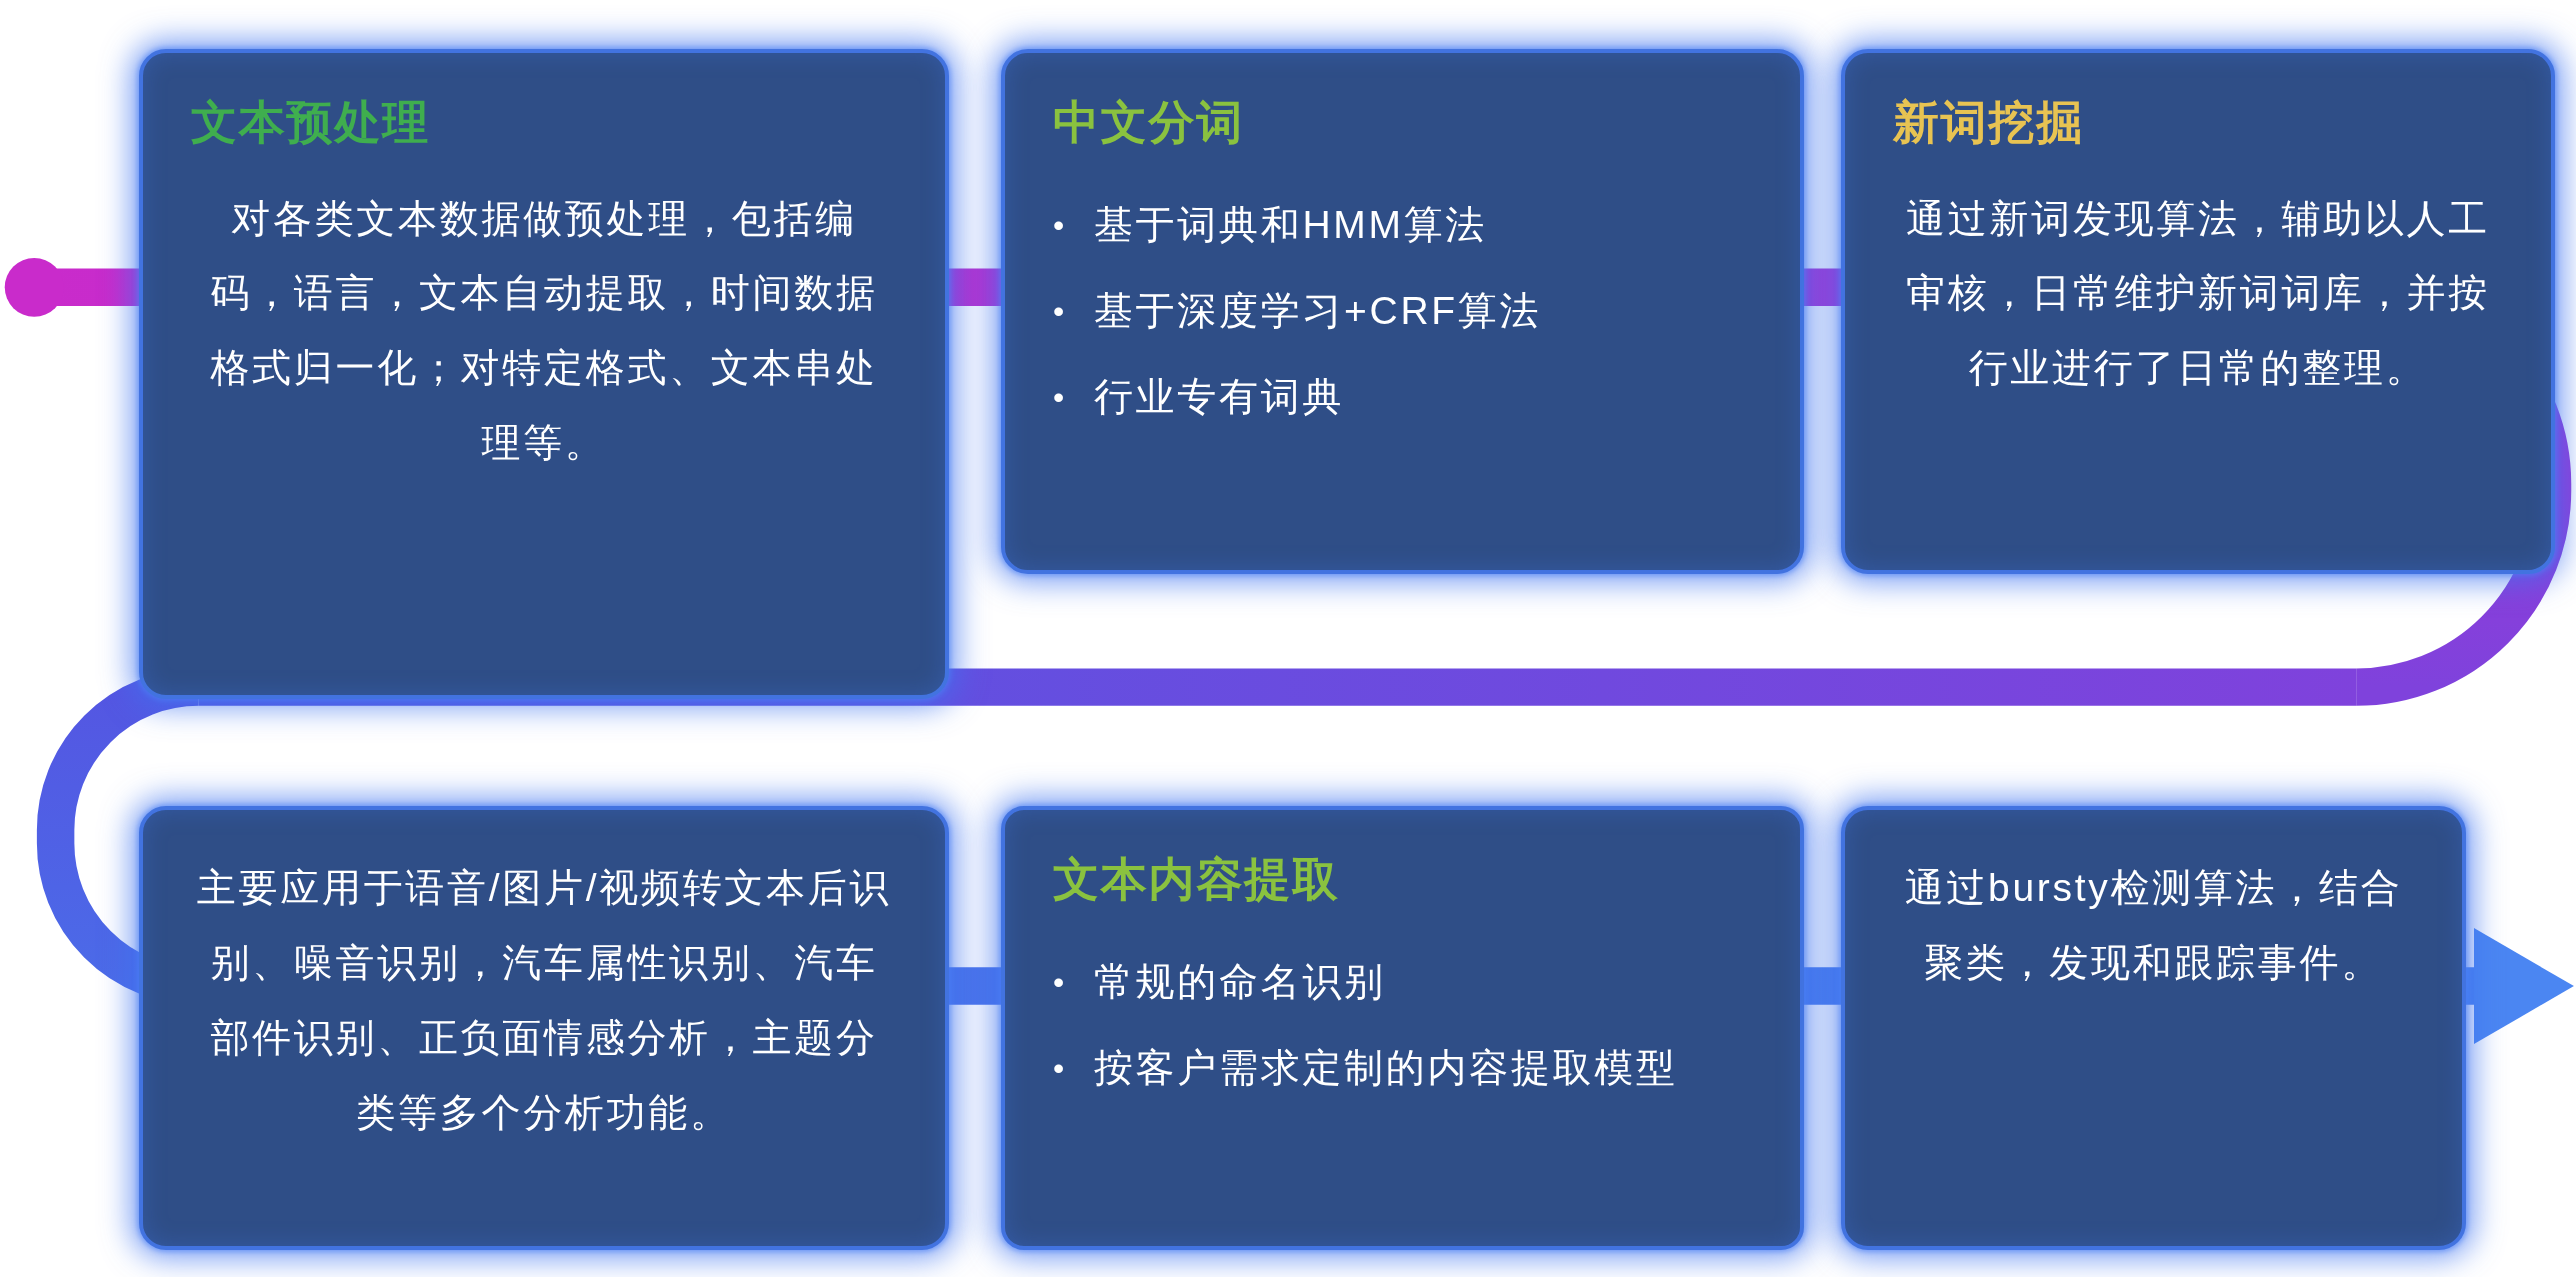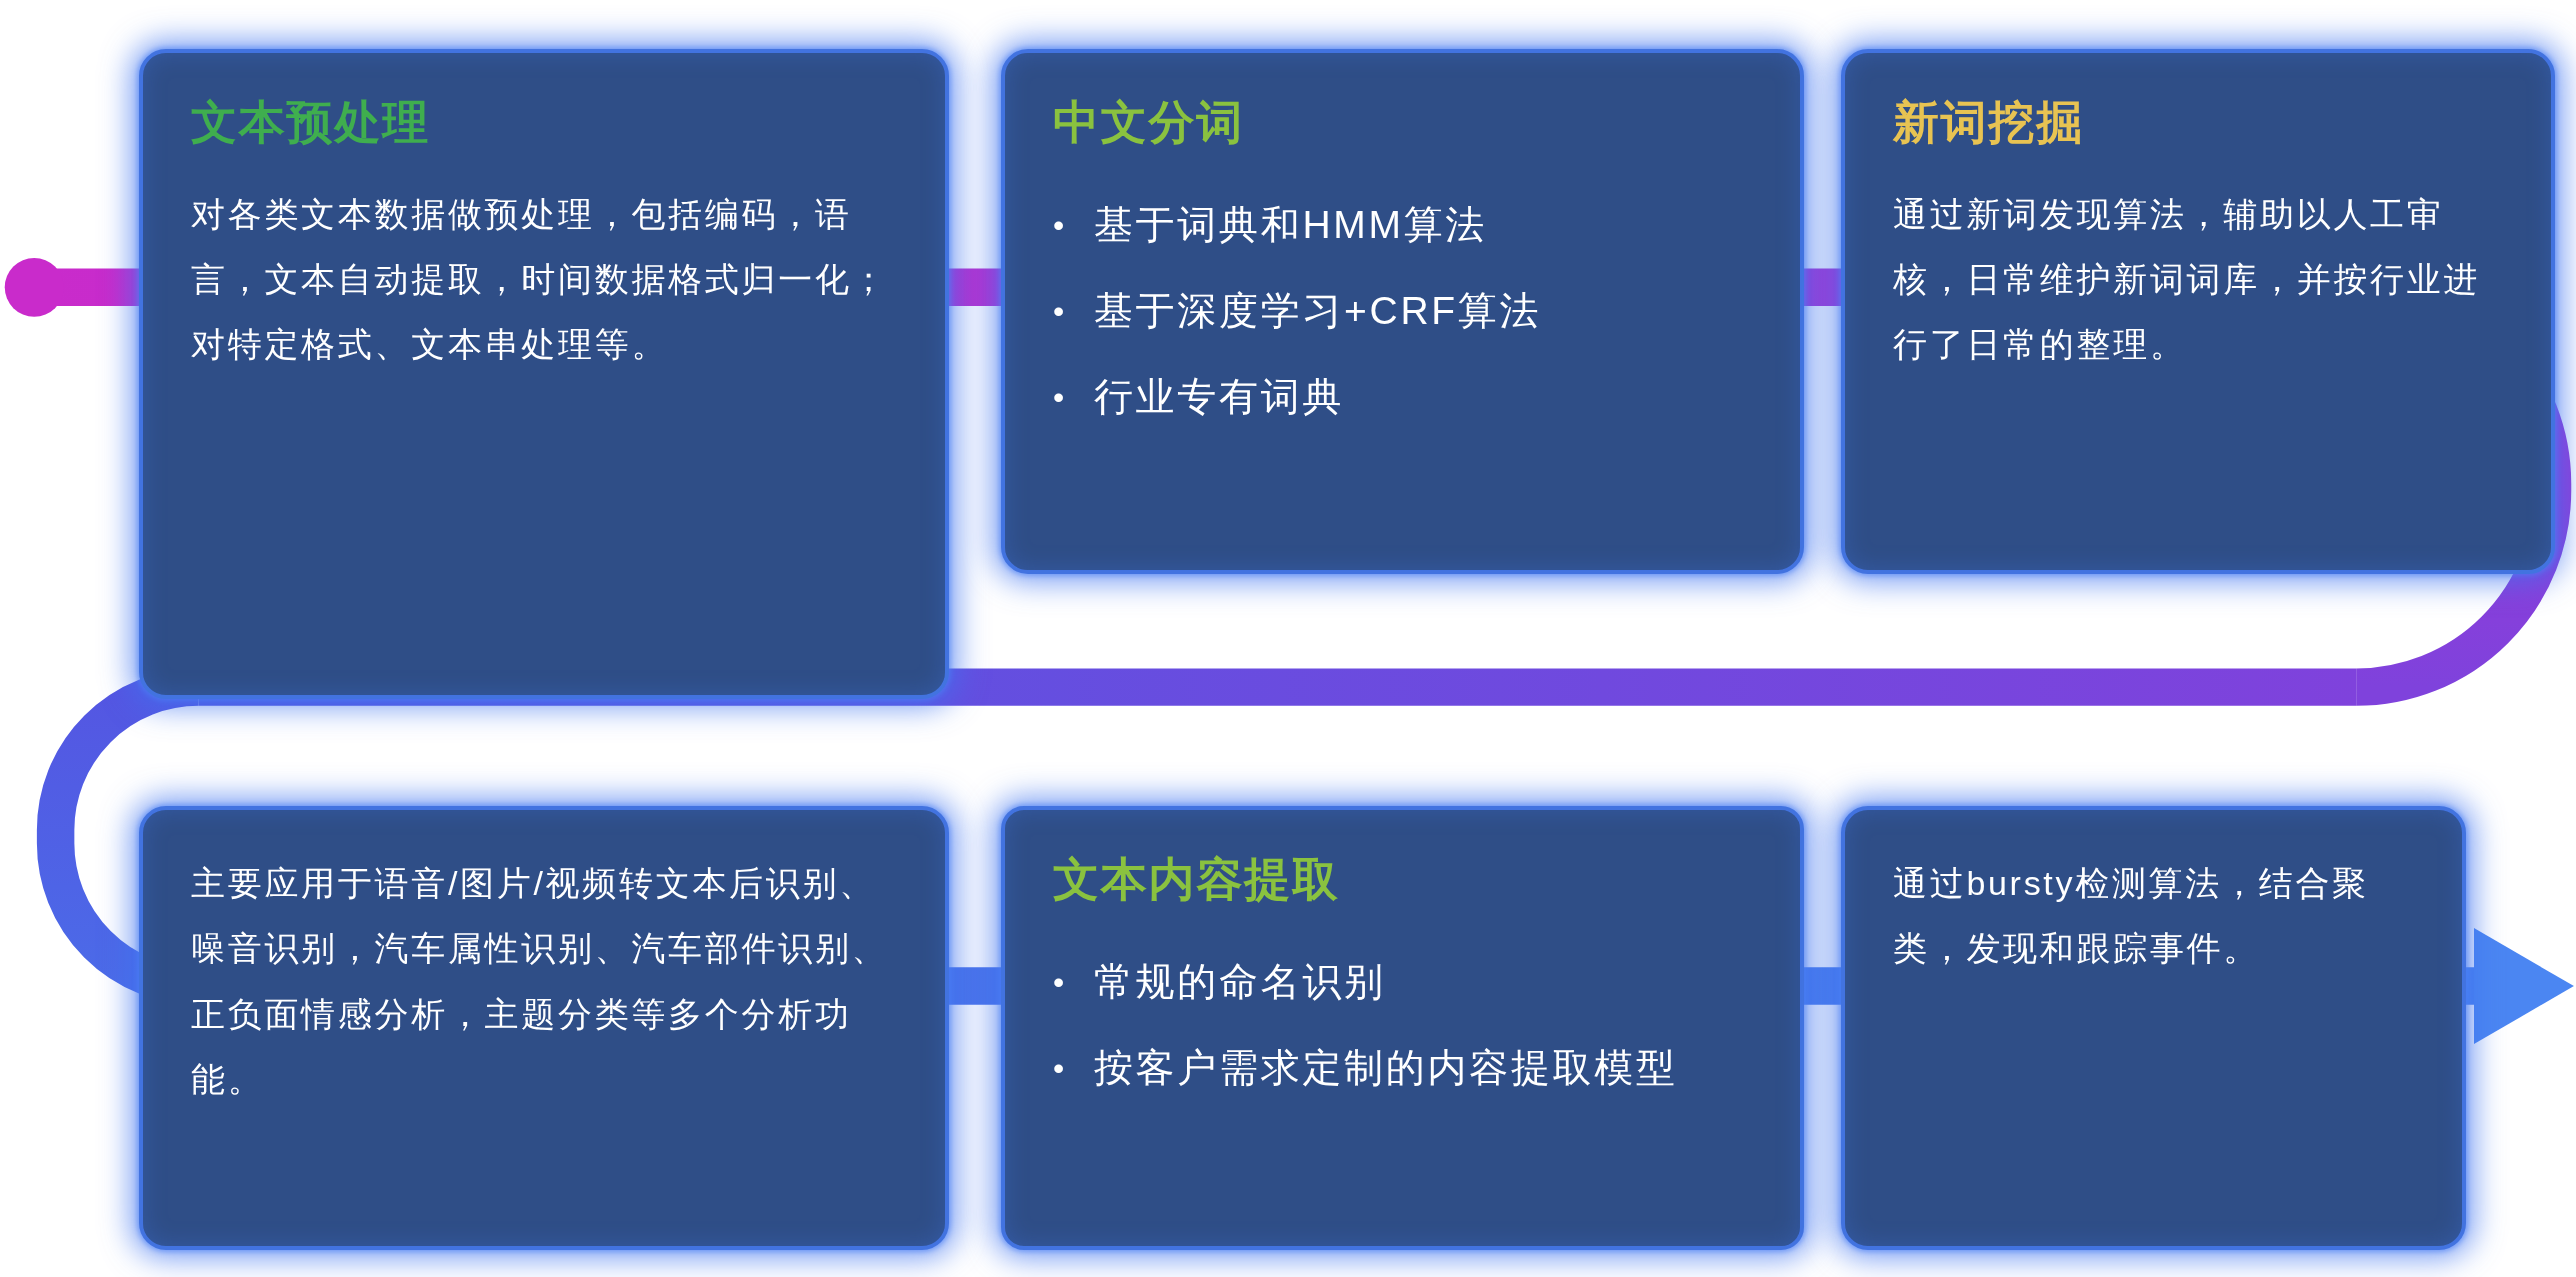--- a/index.html
+++ b/index.html
@@ -37,24 +37,25 @@
   }
   .card-title {
     margin: 0 0 30px 0;
     font-size: 46px;
     font-weight: 700;
     line-height: 1.25;
     letter-spacing: 1.8px;
   }
   .card-body {
     margin: 0;
-    font-size: 34px;
+    font-size: 39px;
     line-height: 1.92;
     letter-spacing: 2.7px;
     color: #ffffff;
+    text-align: center;
   }
   .bullet-list {
     list-style: none;
     margin: 12.5px 0 0 0;
     padding: 0;
   }
   .bullet-item {
     display: flex;
     align-items: flex-start;
     font-size: 39px;

